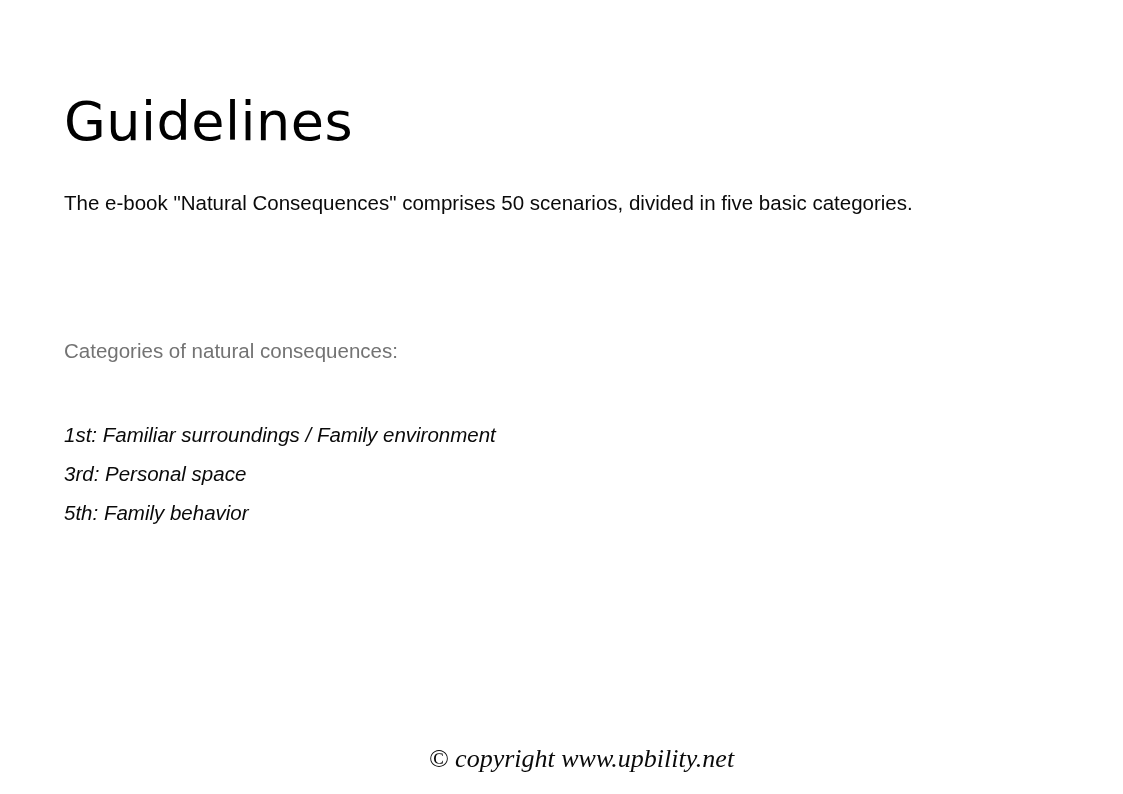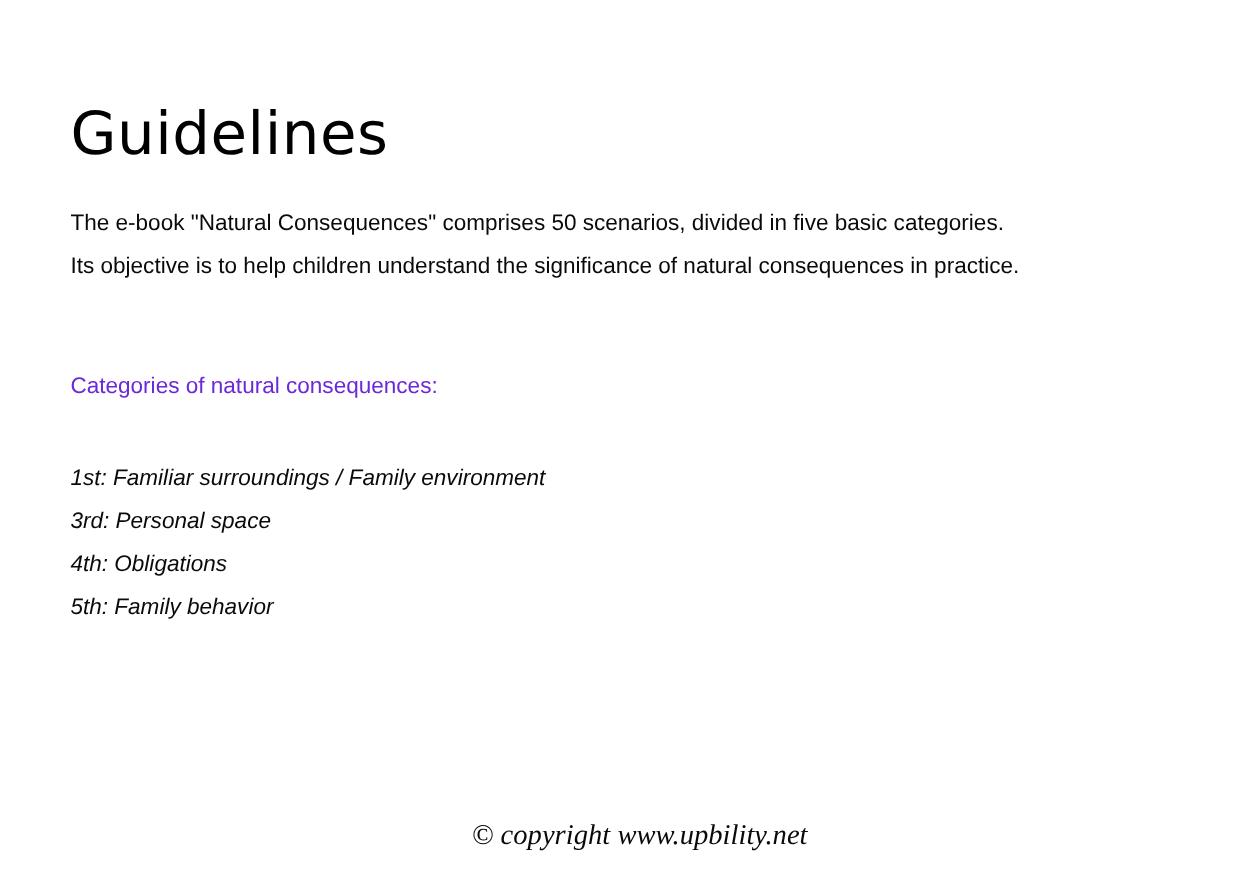--- a/index.html
+++ b/index.html
@@ -56,21 +56,21 @@
 
   
   .categories-lead {
     position: absolute;
     left: 64px;
     top: 337px;
     font-family: "Liberation Sans", sans-serif;
     font-size: 20.5px;
     font-weight: 400;
     line-height: 28px;
-    color: #6d28d9;
+    color: #737373;
     white-space: nowrap;
   }
 
   
   .category-list {
     position: absolute;
     left: 64px;
     top: 415px;
     margin: 0;
     padding: 0;
@@ -107,29 +107,27 @@
 </style>
 </head>
 <body>
 
 <div class="page">
 
   <h1 class="doc-title">Guidelines</h1>
 
   <div class="intro-block">
     <div class="intro-line">The e-book "Natural Consequences" comprises 50 scenarios, divided in five basic categories.</div>
-    <div class="intro-line">Its objective is to help children understand the significance of natural consequences in practice.</div>
   </div>
 
   <div class="categories-lead">Categories of natural consequences:</div>
 
   <ul class="category-list">
     <li class="category-item">1st: Familiar surroundings / Family environment</li>
     <li class="category-item">3rd: Personal space</li>
-    <li class="category-item">4th: Obligations</li>
     <li class="category-item">5th: Family behavior</li>
   </ul>
 
   <div class="footer">
     <span class="footer-text">© copyright www.upbility.net</span>
   </div>
 
 </div>
 
 </body></html>

